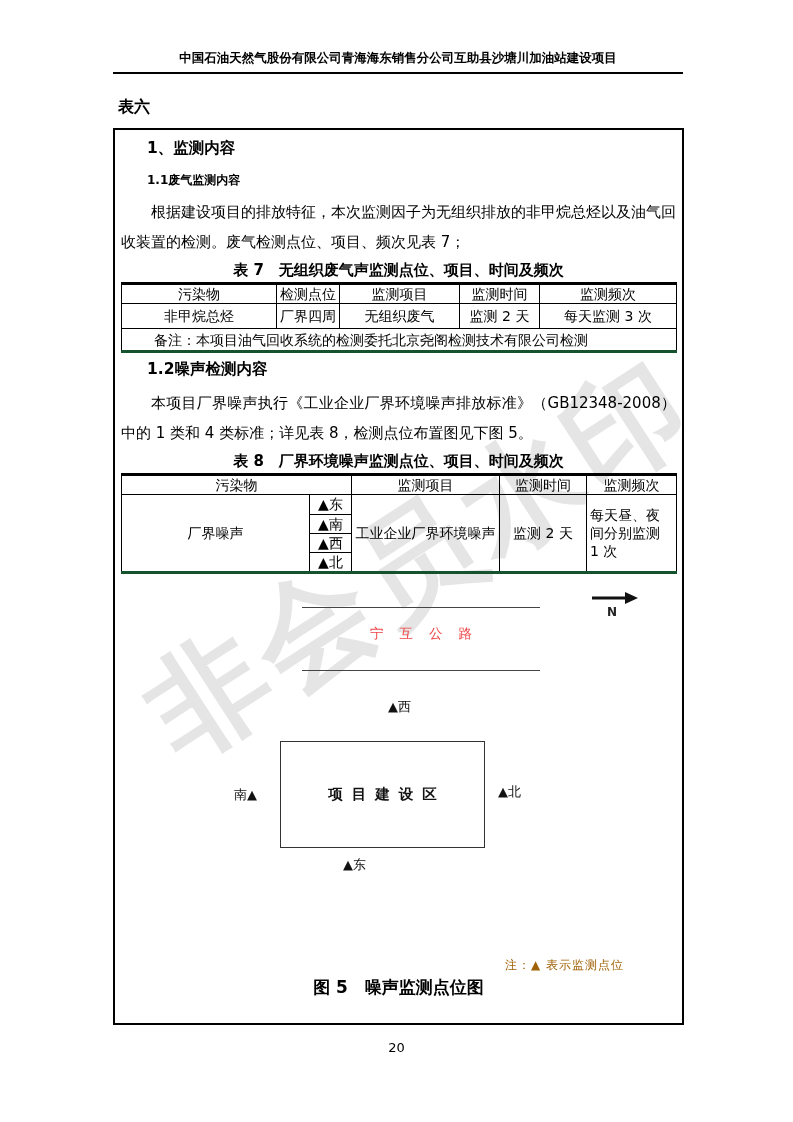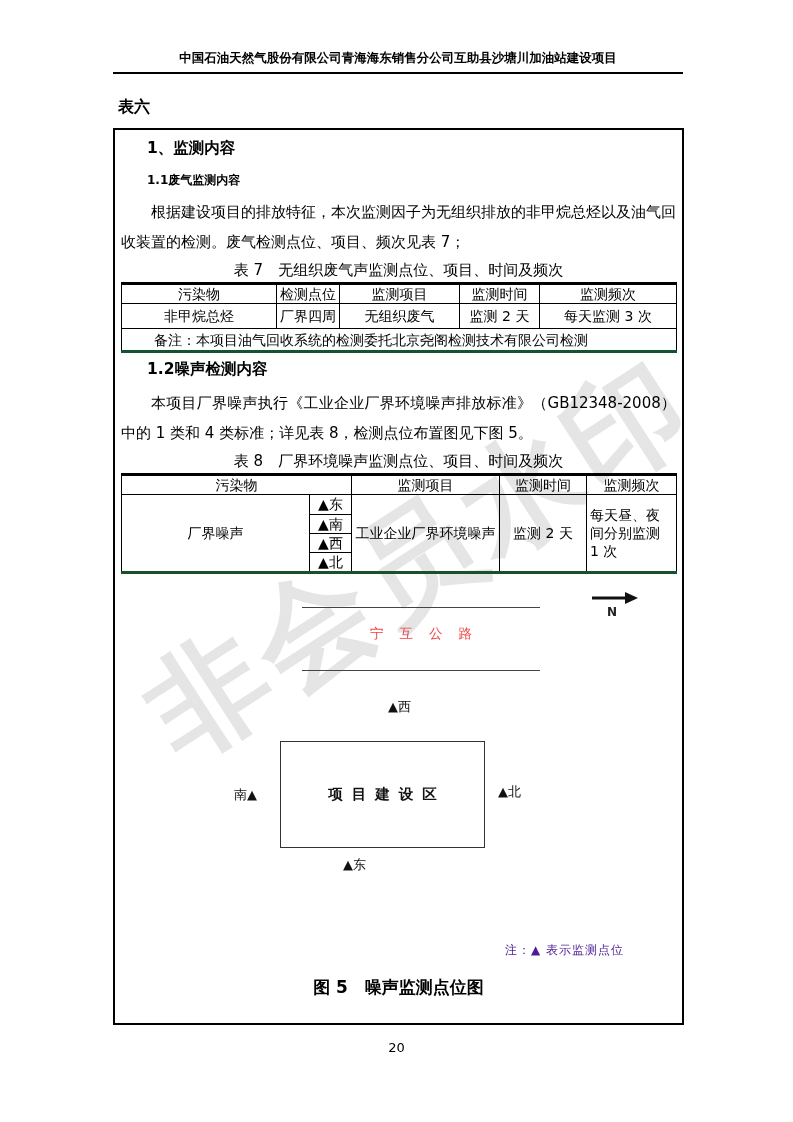--- a/index.html
+++ b/index.html
@@ -35,21 +35,21 @@
     width: 571px; height: 897px;
     border: 2px solid #000; z-index: 1;
   }
   .h-main { margin: 8px 0 0 32px; font-size: 15.5px; font-weight: bold; }
   .h-sub  { margin: 13px 0 0 32px; font-size: 12px; font-weight: bold; }
   .h-sub2 { margin: 6px 0 0 32px; font-size: 15.5px; font-weight: bold; }
   .body-para {
     margin: 8px 6px 0 6px; font-size: 15px; line-height: 30px;
     text-indent: 2em; text-align: justify;
   }
-  .tbl-title { margin-top: 4px; text-align: center; font-size: 15px; font-weight: normal; }
+  .tbl-title { margin-top: 4px; text-align: center; font-size: 15px; font-weight: bold; }
   table.tbl {
     border-collapse: collapse; table-layout: fixed;
     width: 555px; margin: 2px 16px 0 6px;
     border-top: 3px solid #000; border-bottom: 3px solid #14532d;
   }
   .tbl th, .tbl td {
     border: 1px solid #000; text-align: center;
     font-size: 14px; font-weight: normal; padding: 0 2px; line-height: 1.3;
   }
   .t7 th { height: 19px; }
@@ -72,21 +72,21 @@
   .figure .m-west  { left: 273px; top: 124px; }
   .figure .m-south { left: 119px; top: 212px; }
   .figure .m-north { left: 383px; top: 209px; }
   .figure .m-east  { left: 228px; top: 282px; }
   .figure .site-rect {
     position: absolute; left: 165px; top: 167px; width: 205px; height: 107px;
     border: 1.5px solid #333;
     display: flex; align-items: center; justify-content: center;
   }
   .figure .site-rect span { font-size: 14.5px; font-weight: bold; letter-spacing: 9px; text-indent: 9px; color:#111; }
-  .figure .legend { position: absolute; left: 390px; top: 368px; font-size: 12px; color: #4c1d95; letter-spacing: 1px; }
+  .figure .legend { position: absolute; left: 390px; top: 383px; font-size: 12px; color: #a16207; letter-spacing: 1px; }
   .figure .caption { position: absolute; left: 0; top: 402px; width: 100%; text-align: center; font-size: 17px; font-weight: bold; }
   .page-number { position: absolute; left: 0; top: 1040px; width: 100%; text-align: center; font-size: 13px; z-index: 1; }
 </style>
 </head>
 <body>
 
 <div class="page">
 
   <div class="watermark">非会员水印</div>
 

